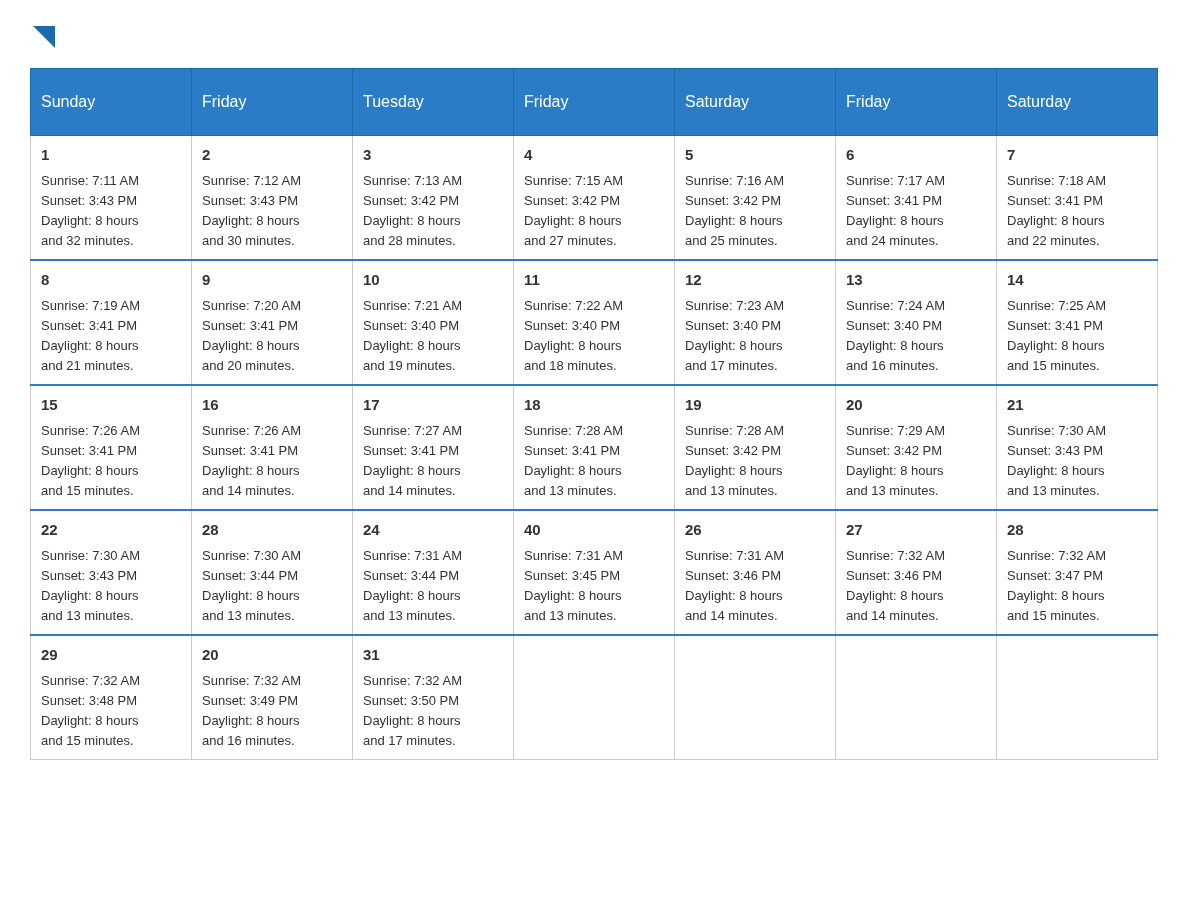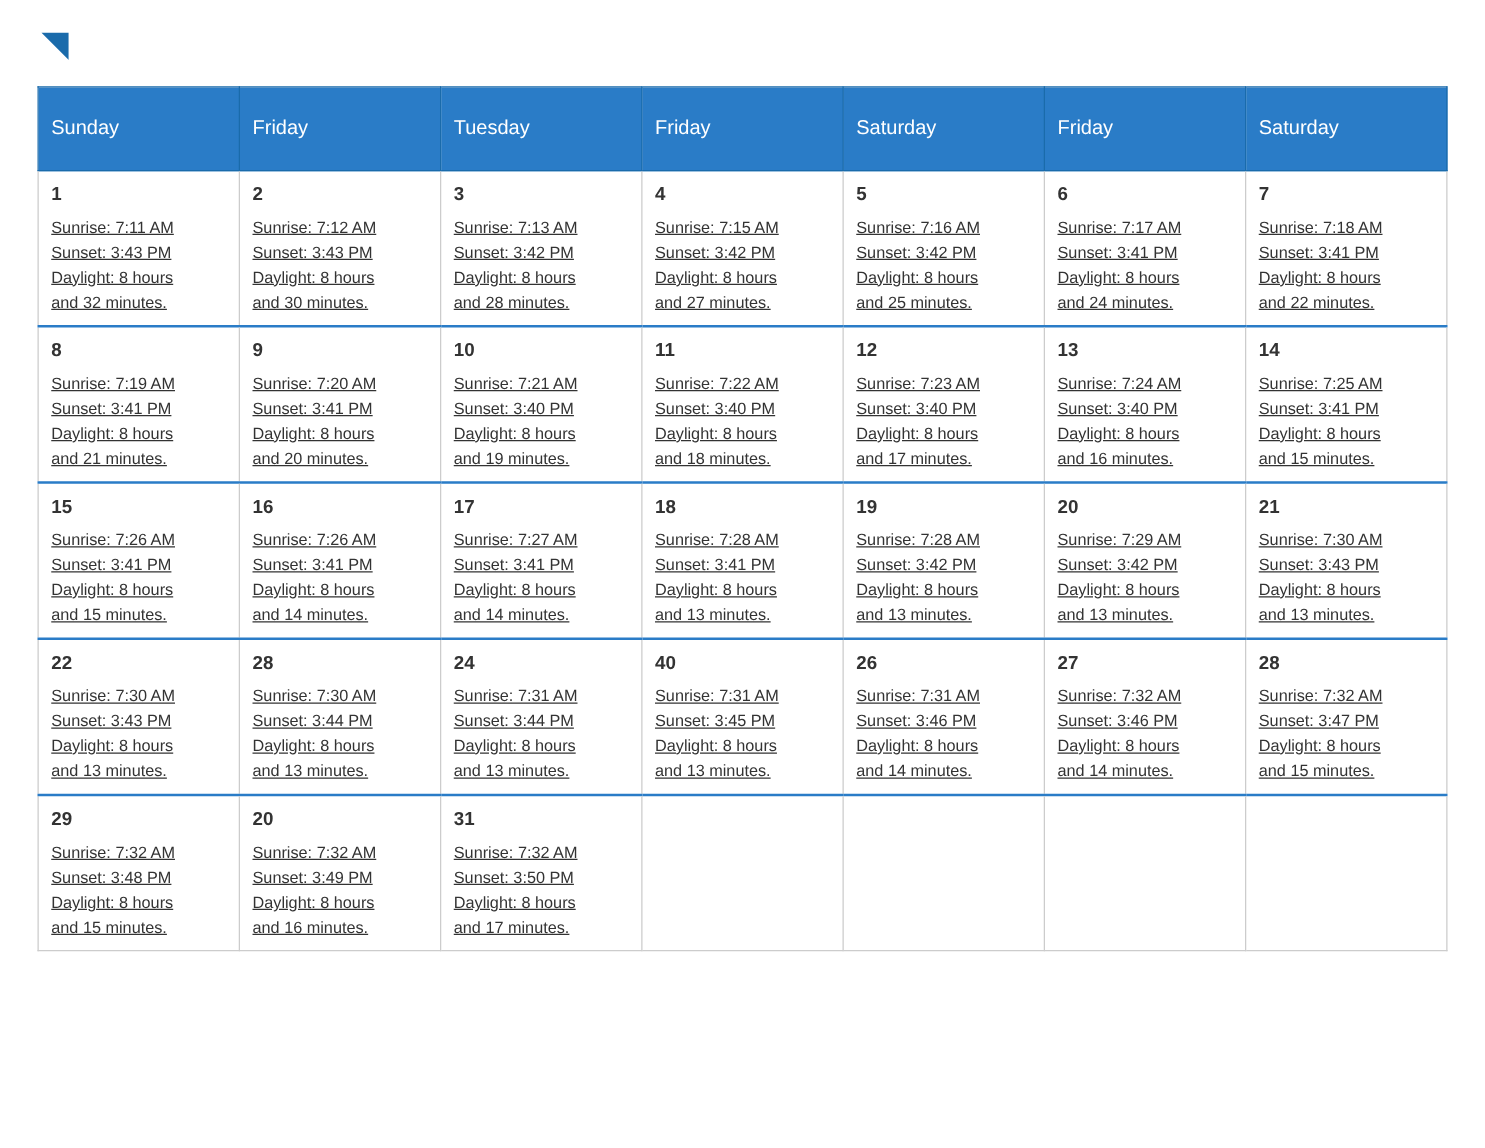--- a/index.html
+++ b/index.html
@@ -74,21 +74,20 @@
     .day-number {
       font-size: 15px;
       font-weight: bold;
       margin-bottom: 4px;
       display: block;
     }
     .day-info {
       font-size: 13px;
       color: #333;
       line-height: 1.55;
-      text-decoration: underline;
     }
     .row-separator td {
       border-top: 2px solid #2a7cc7;
     }
     .empty-cell {
       background: #fff;
     }
     .logo-wrapper {
       display: flex;
       align-items: center;

